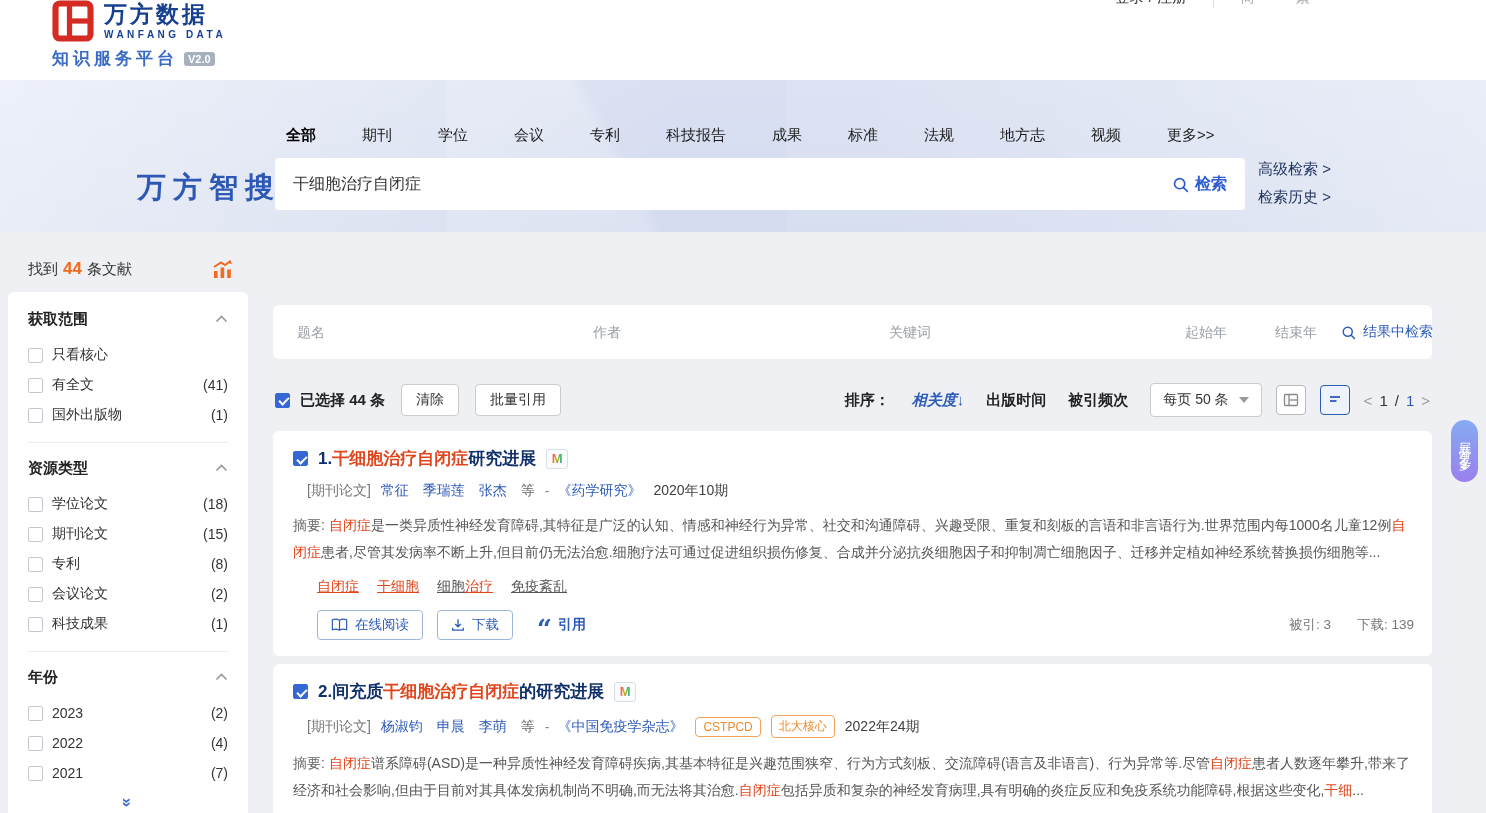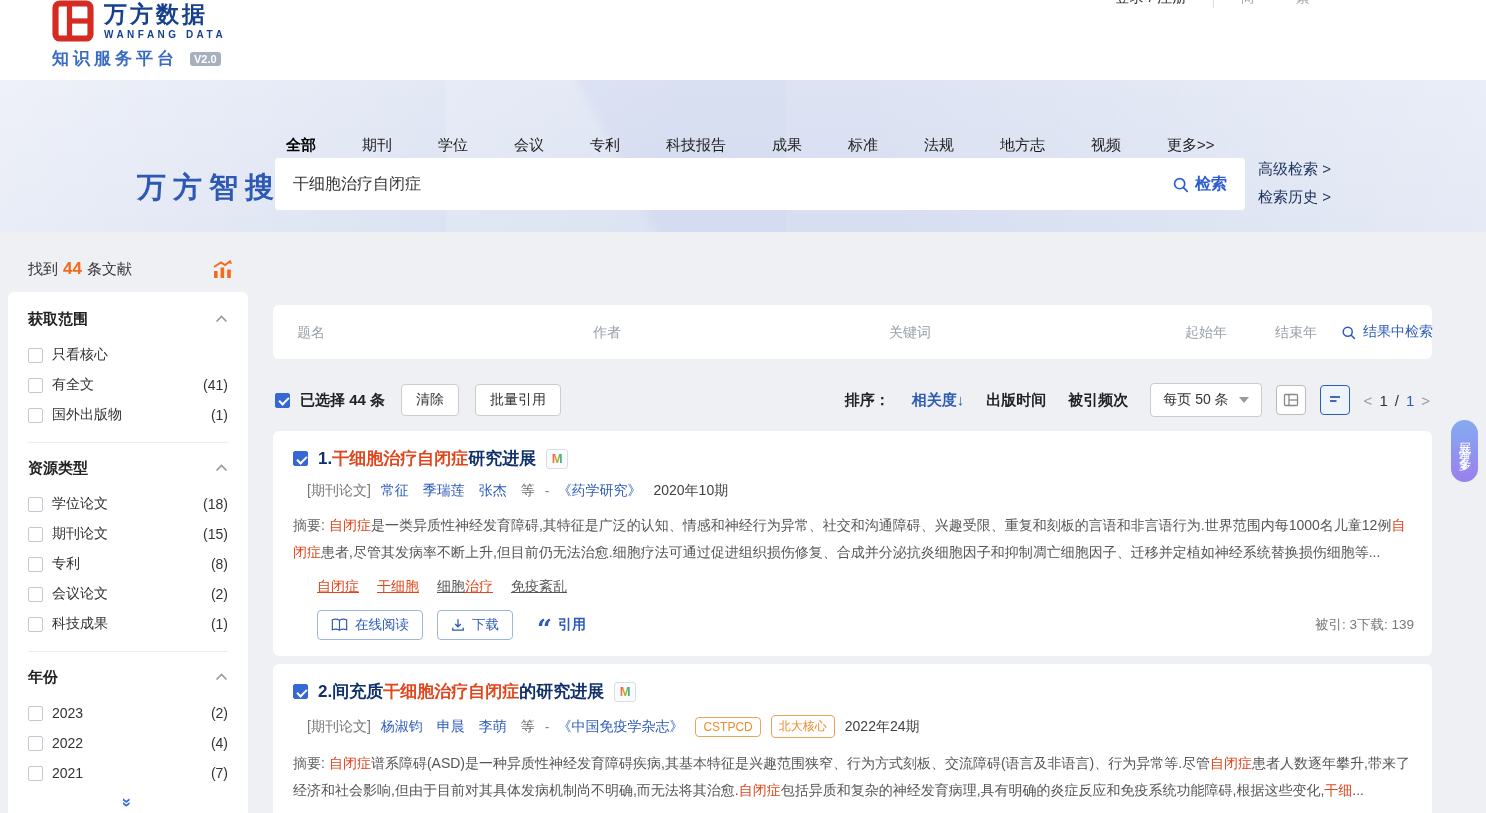--- a/index.html
+++ b/index.html
@@ -8,42 +8,42 @@
   .page { position:relative; width:1486px; height:813px; overflow:hidden; background:#eef0f4; }
 
   
   .topbar { height:80px; background:#fff; display:flex; align-items:flex-start; padding:0 176px 0 52px; }
   .logo-block { display:flex; flex-direction:column; }
   .logo-row { display:flex; align-items:center; gap:10px; }
   .logo-icon { width:42px; height:42px; }
   .logo-texts { display:flex; flex-direction:column; line-height:1; }
   .brand-cn { font-size:23px; font-weight:bold; color:#17418f; letter-spacing:3px; }
   .brand-en { font-size:10px; font-weight:bold; color:#17418f; letter-spacing:3.5px; margin-top:4px; }
-  .logo-sub { display:flex; align-items:center; gap:12px; margin-top:5px; }
+  .logo-sub { display:flex; align-items:center; gap:6px; margin-top:5px; }
   .platform { font-size:17px; font-weight:bold; color:#3a6bc4; letter-spacing:4px; }
   .version-badge { background:#a7b0bd; color:#fff; font-size:11px; border-radius:3px; padding:1px 4px; font-weight:bold; }
   .top-nav { display:flex; gap:38px; margin-left:36px; margin-top:-18px; }
   .top-nav span { font-size:16px; color:#333; cursor:pointer; }
   .top-right { margin-left:auto; display:flex; align-items:center; gap:26px; margin-top:-14px; }
   .login-link { font-size:15px; color:#333; cursor:pointer; }
   .top-divider { width:1px; height:22px; background:#ddd; }
   .lang { font-size:15px; color:#a8a8a8; cursor:pointer; }
   .lang + .lang { margin-left:14px; }
 
   
   .banner { position:relative; height:152px;
     background:
       linear-gradient(115deg, rgba(255,255,255,.5), rgba(255,255,255,0) 45%),
       linear-gradient(255deg, rgba(255,255,255,.38), rgba(255,255,255,0) 42%),
       linear-gradient(180deg,#dde3f3,#d7def0);
   }
   .banner::before { content:""; position:absolute; left:30%; top:0; width:340px; height:100%;
     background:linear-gradient(63deg, rgba(255,255,255,.25) 48%, rgba(199,208,236,.25) 52%); opacity:.6; }
   .smart-brand { position:absolute; left:137px; top:88px; font-size:29px; font-weight:600; color:#2d59b5; letter-spacing:7px; }
-  .search-tabs { position:absolute; left:286px; top:56px; display:flex; gap:46px; }
+  .search-tabs { position:absolute; left:286px; top:46px; display:flex; gap:46px; }
   .search-tabs span { font-size:15px; color:#1d1d1d; cursor:pointer; white-space:nowrap; }
   .search-tabs span.active { font-weight:bold; color:#000; }
   .searchbox { position:absolute; left:275px; top:78px; width:970px; height:52px; background:#fff; border-radius:4px;
     display:flex; align-items:center; padding:0 18px; }
   .searchbox input { flex:1; border:none; outline:none; font-size:16px; color:#333; font-family:inherit; background:transparent; }
   .search-btn { display:flex; align-items:center; gap:6px; color:#2d5bd0; font-size:16px; font-weight:bold; cursor:pointer; }
   .side-links { position:absolute; left:1258px; top:80px; display:flex; flex-direction:column; gap:9px; }
   .side-links span { font-size:15px; color:#20355e; cursor:pointer; }
 
   
@@ -80,21 +80,21 @@
   .rf-div { width:1px; height:24px; background:#e4e4e8; margin:0 12px; }
   .rf-btn { margin-left:auto; display:flex; align-items:center; gap:7px; color:#2d5bb8; font-size:14px; cursor:pointer; white-space:nowrap; }
 
   
   .toolbar { display:flex; align-items:center; height:34px; margin-bottom:14px; padding:0 2px; }
   .toolbar .sel-label { font-size:15px; font-weight:bold; color:#222; margin-left:10px; }
   .tb-btn { background:#fff; border:1px solid #ccc; border-radius:4px; padding:6px 14px; font-size:14px; color:#333; cursor:pointer; margin-left:16px; font-family:inherit; }
   .tb-right { margin-left:auto; display:flex; align-items:center;justify-content:center; }
   .sort-label { font-size:15px; font-weight:bold; color:#222; }
   .sort-item { font-size:15px; font-weight:bold; color:#222; margin-left:22px; cursor:pointer; }
-  .sort-item.active { color:#2d5bb8; }
+  .sort-item.active { color:#2d5bb8;font-style:italic; }
   .sort-arrow { color:#2d5bb8; font-weight:bold; }
   .page-size { display:flex; align-items:center; gap:10px; border:1px solid #ccc; border-radius:4px; height:34px; padding:0 12px; margin-left:22px; font-size:14px; color:#333; cursor:pointer; background:#fff; }
   .chev-down { width:0; height:0; border-left:5px solid transparent; border-right:5px solid transparent; border-top:6px solid #999; }
   .icon-btn { width:30px; height:30px; border:1px solid #bbb; border-radius:4px; background:#fff; display:flex; align-items:center; justify-content:center; margin-left:14px; cursor:pointer; }
   .icon-btn.active { border-color:#2d5bb8; background:#eef3fb; }
   .pagination { display:flex; align-items:center; gap:7px; margin-left:14px; font-size:15px; }
   .pg-arrow { color:#999; cursor:pointer; }
   .pg-cur { color:#333; }
   .pg-sep { color:#333; }
   .pg-total { color:#2d5bb8; }
@@ -124,21 +124,21 @@
   .abs-label { color:#666; margin-right:4px; }
   .hl { color:#e0451c; }
   .r-kws { margin:12px 0 0 24px; display:flex; gap:18px; }
   .kw { font-size:14px; color:#555; cursor:pointer; }
   .kw span { text-decoration:underline; }
   .r-actions { margin:14px 0 0 24px; display:flex; align-items:center; }
   .act-btn { display:flex; align-items:center; gap:7px; border:1px solid #9fb6dc; color:#2d5bb8; border-radius:4px;
     background:#fff; padding:5px 13px; font-size:13.5px; cursor:pointer; margin-right:14px; font-family:inherit; }
   .cite-btn { display:flex; align-items:center; gap:6px; color:#2d5bb8; font-size:14px; font-weight:bold; cursor:pointer; margin-left:10px; }
   .quote-glyph { font-family:"DejaVu Serif","Liberation Serif",serif; font-size:26px; line-height:14px; font-weight:bold; position:relative; top:4px; }
-  .r-stats { margin-left:auto; display:flex; font-size:13.5px; color:#777; }
+  .r-stats { margin-left:auto; display:flex; gap:26px; font-size:13.5px; color:#777; }
 
   
   .expand-pill { position:absolute; right:8px; top:420px; width:27px; padding:12px 0 8px; border-radius:14px;
     background:linear-gradient(180deg,#85abf1,#9a80ee); color:#fff; display:flex; flex-direction:column; align-items:center; cursor:pointer; }
   .pill-label { writing-mode:vertical-lr; text-orientation:upright; font-size:13px; letter-spacing:5px; }
   .pill-chevron { display:inline-block; transform:rotate(90deg); font-size:14px; margin-top:6px; font-weight:bold; }
 
   svg { display:block; }
 </style>
 </head>

